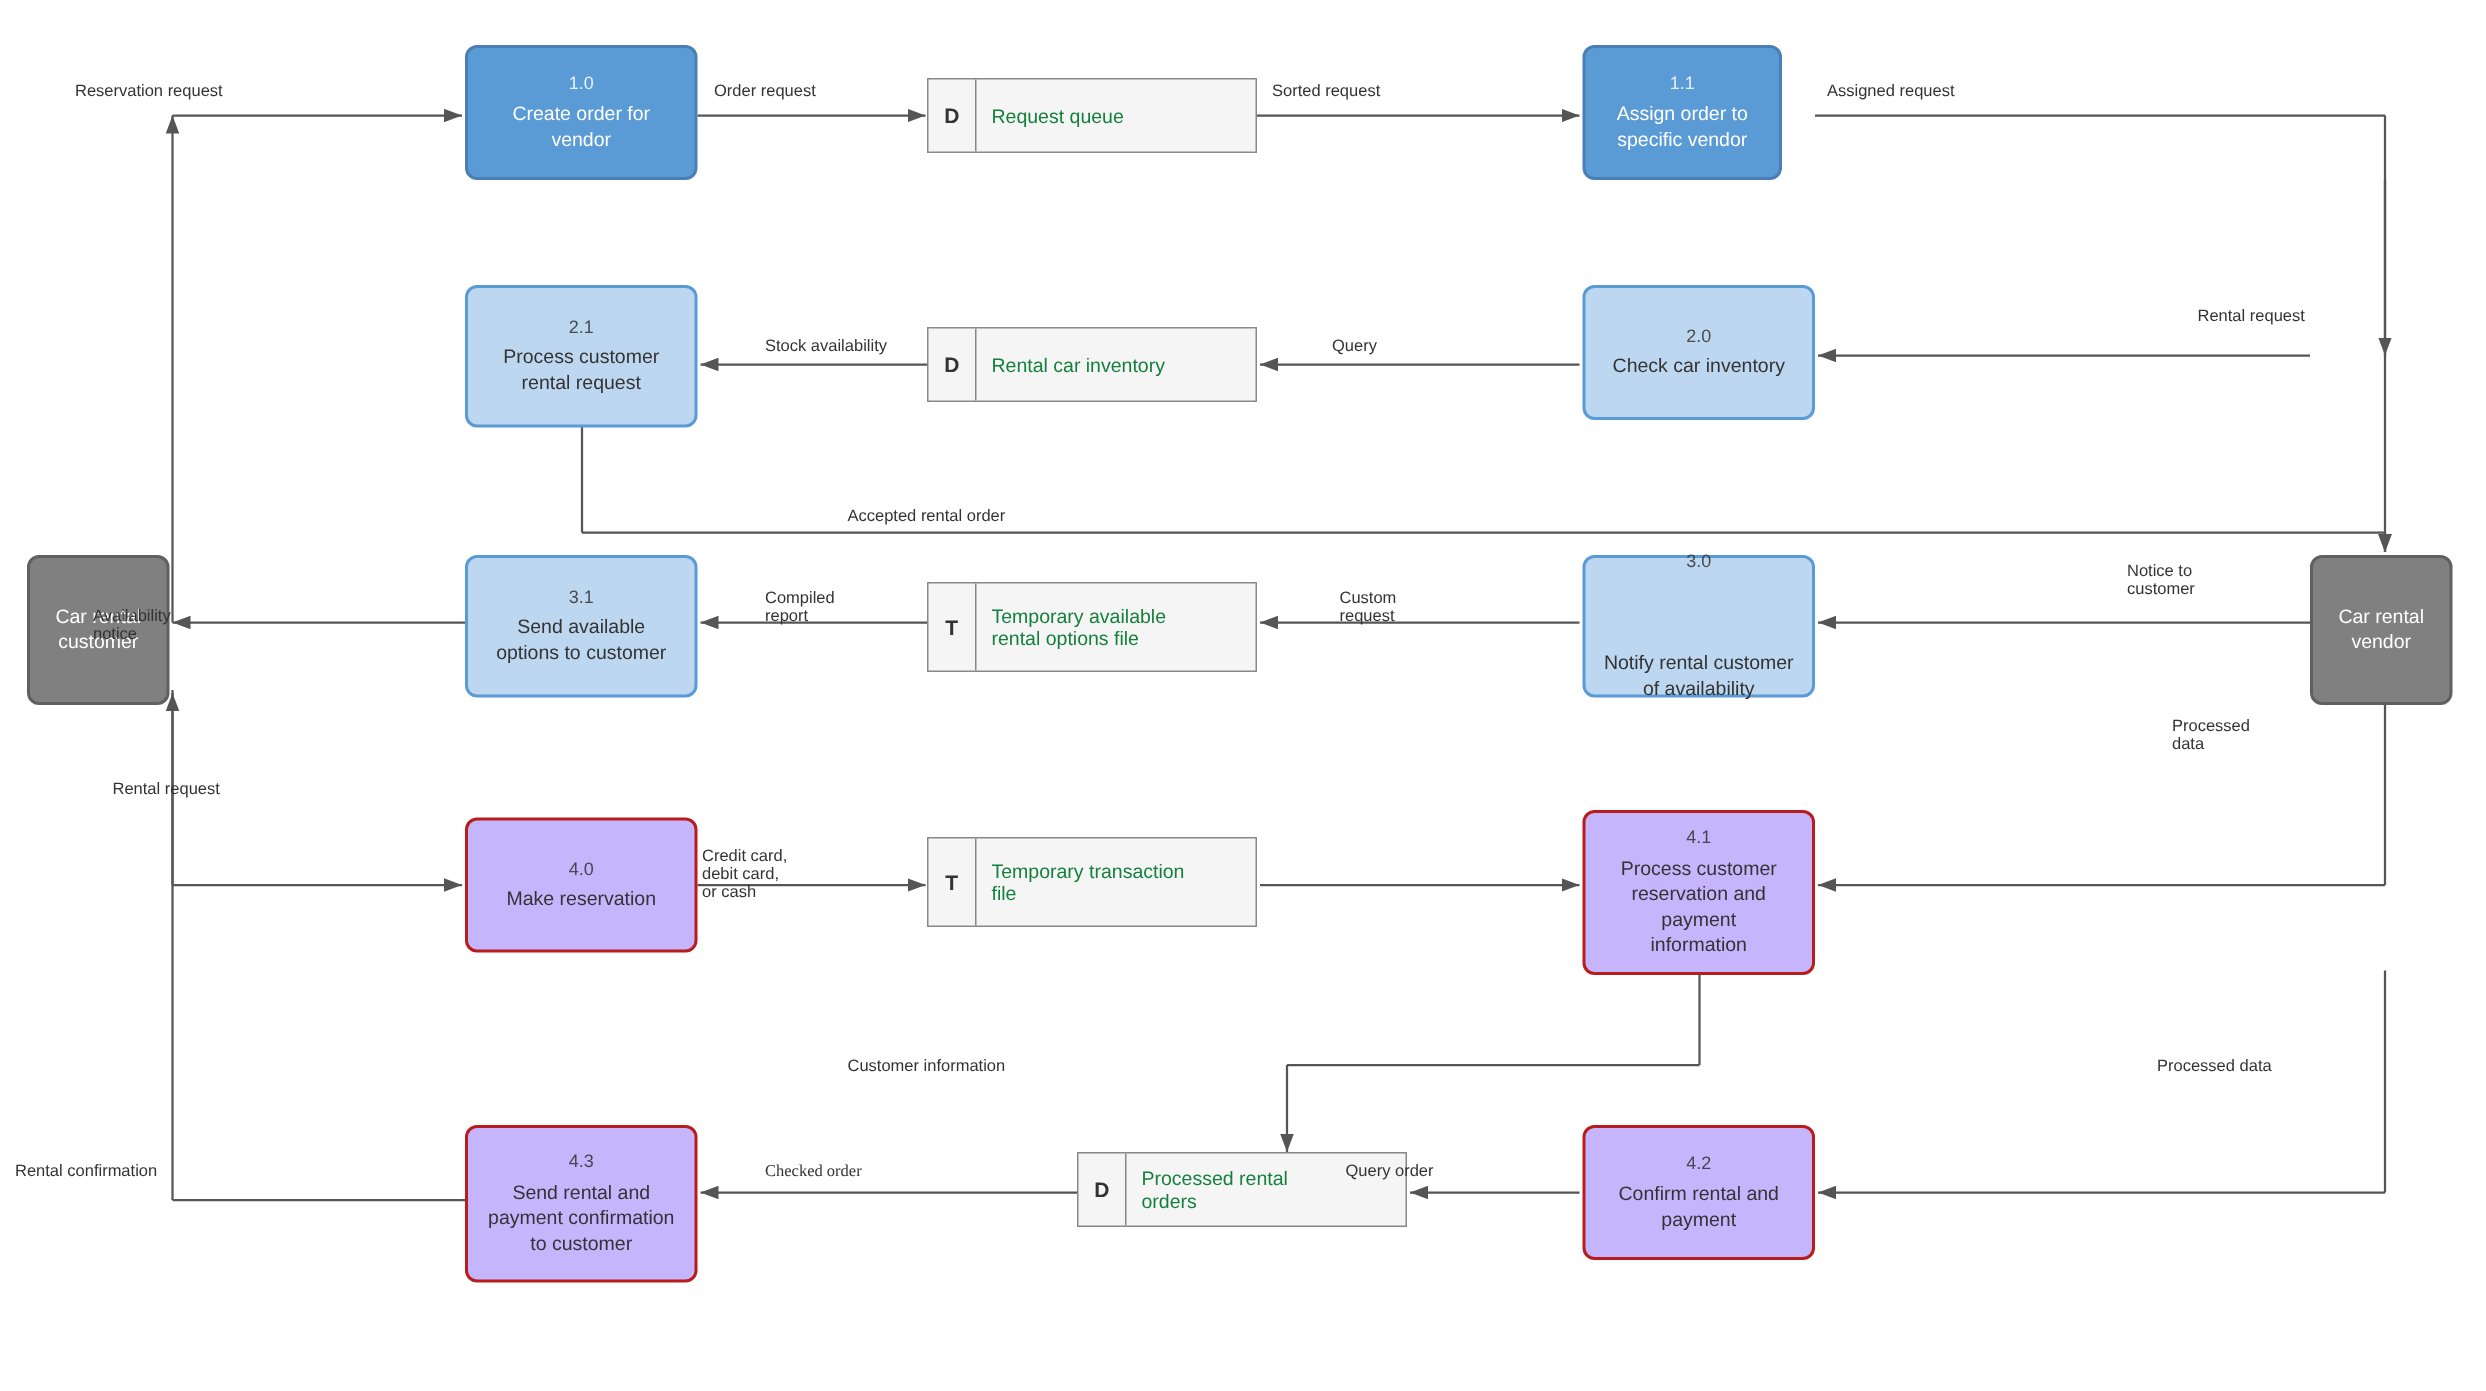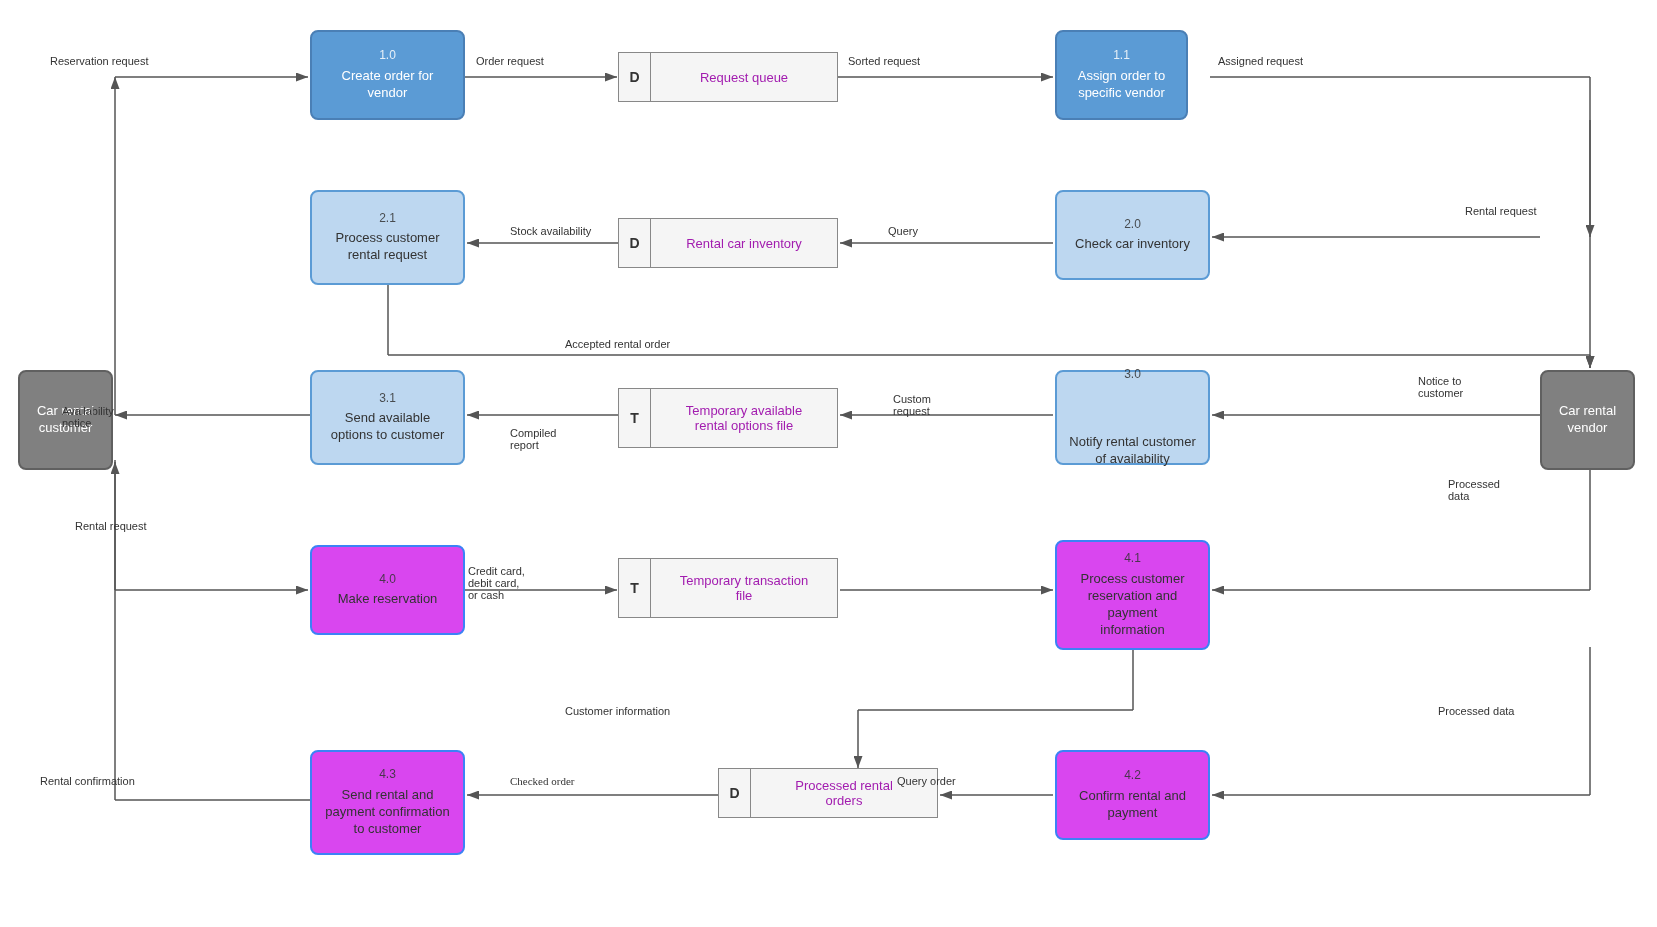--- a/index.html
+++ b/index.html
@@ -24,22 +24,22 @@
       border: 2px solid #4a7fb5;
       color: #fff;
     }
     .box-blue-light {
       background: #bdd7f0;
       border: 2px solid #5b9bd5;
       color: #333;
       justify-content: center;
     }
     .box-pink {
-      background: #d946ef;
-      border: 2px solid #3b82f6;
+      background: #c4b5fd;
+      border: 2px solid #b91c1c;
       color: #333;
     }
     .box-gray {
       background: #808080;
       border: 2px solid #606060;
       color: #fff;
     }
     .box-number {
       font-size: 12px;
       margin-bottom: 4px;
@@ -63,24 +63,23 @@
       width: 32px;
       min-height: 100%;
       border-right: 1.5px solid #888;
       font-weight: bold;
       font-size: 14px;
       color: #333;
       padding: 4px;
     }
     .datastore-name {
       flex: 1;
-      text-align: center;
       padding: 6px 10px;
       font-size: 13px;
-      color: #a21caf;
+      color: #15803d;
     }
 
     
     .arrow-label {
       position: absolute;
       font-size: 11px;
       color: #333;
       white-space: nowrap;
     }
 
@@ -266,29 +265,29 @@
   <span class="arrow-label" style="left:1218px; top:55px;">Assigned request</span>
 
   <span class="arrow-label" style="left:1465px; top:205px;">Rental request</span>
   <span class="arrow-label" style="left:888px; top:225px;">Query</span>
   <span class="arrow-label" style="left:510px; top:225px;">Stock availability</span>
 
   <span class="arrow-label" style="left:565px; top:338px;">Accepted rental order</span>
 
   <span class="arrow-label" style="left:1418px; top:375px;">Notice to<br>customer</span>
   <span class="arrow-label" style="left:893px; top:393px;">Custom<br>request</span>
-  <span class="arrow-label" style="left:510px; top:393px;margin-top:34px;">Compiled<br>report</span>
+  <span class="arrow-label" style="left:510px; top:393px;">Compiled<br>report</span>
   <span class="arrow-label" style="left:62px; top:405px;">Availability<br>notice</span>
 
   <span class="arrow-label" style="left:75px; top:520px;">Rental request</span>
 
   <span class="arrow-label" style="left:468px; top:565px;">Credit card,<br>debit card,<br>or cash</span>
 
   <span class="arrow-label" style="left:1448px; top:478px;">Processed<br>data</span>
 
   <span class="arrow-label" style="left:565px; top:705px;">Customer information</span>
   <span class="arrow-label" style="left:1438px; top:705px;">Processed data</span>
 
   <span class="arrow-label" style="left:897px; top:775px;">Query order</span>
   <span class="arrow-label" style="left:510px; top:775px;font-family:Liberation Serif, serif;">Checked order</span>
-  <span class="arrow-label" style="left:40px; top:775px;">Rental confirmation</span>
+  <span class="arrow-label" style="left:10px; top:775px;">Rental confirmation</span>
 
 </div>
 
 </body></html>

